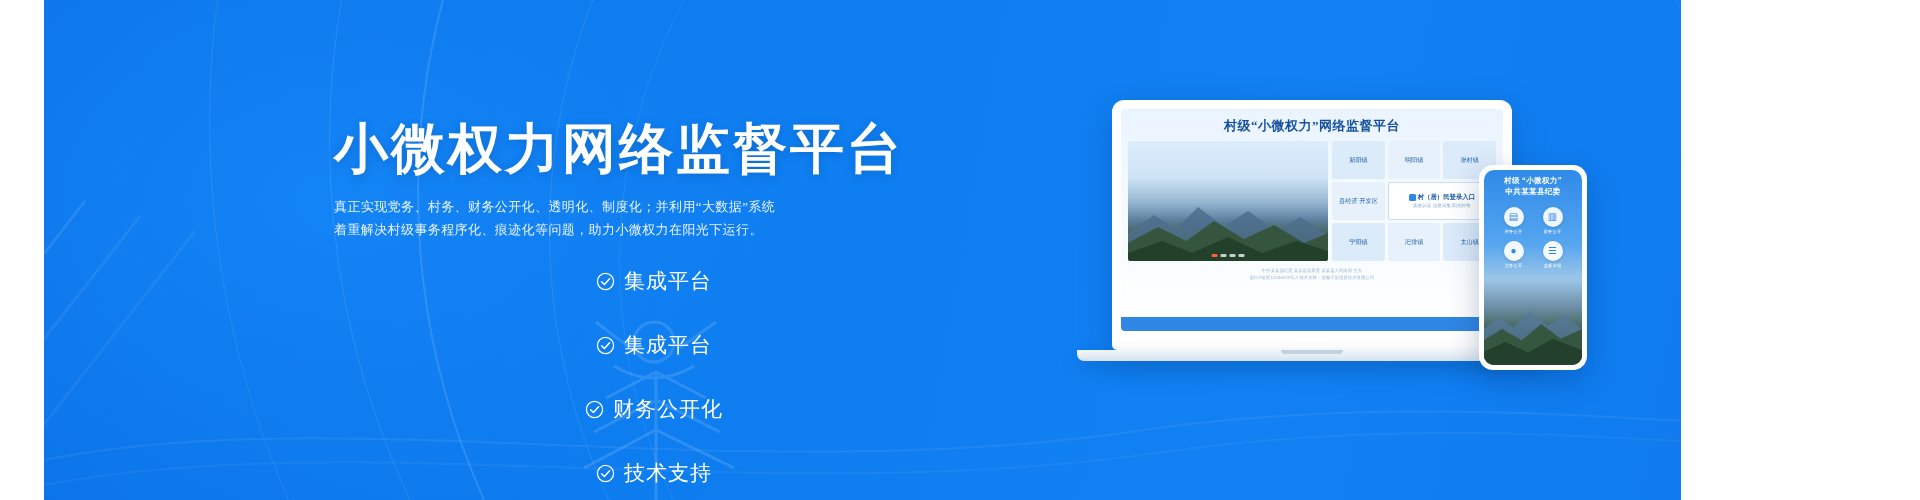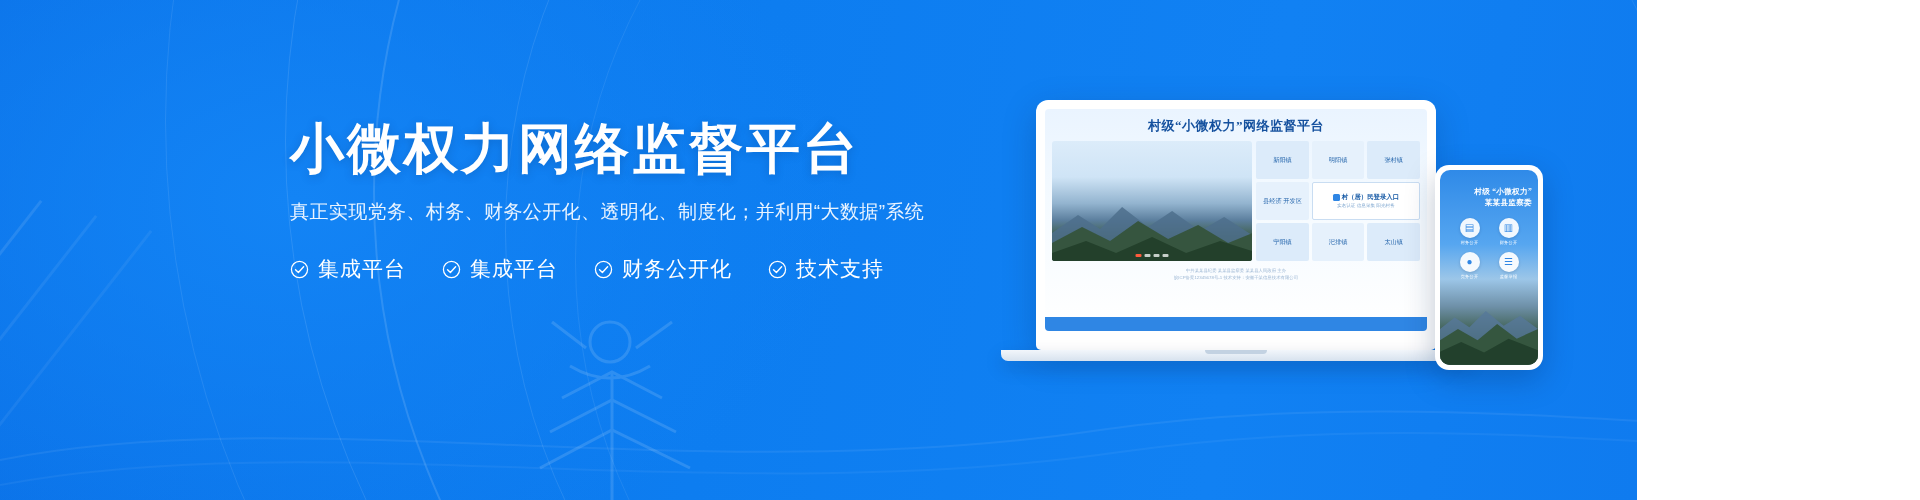--- a/index.html
+++ b/index.html
@@ -7,20 +7,21 @@
     padding: 0;
     background: #ffffff;
   }
   .banner {
     position: relative;
     width: 1637px;
     height: 500px;
     overflow: hidden;
     background: #0d7df0;
     font-family: "Liberation Sans", "DejaVu Sans", sans-serif;
+    margin-left: 44px;
   }
   
   .bg-grad {
     position: absolute; inset: 0;
     background:
       radial-gradient(ellipse 900px 600px at 18% 40%, #1384f5 0%, rgba(19,132,245,0) 62%),
       linear-gradient(100deg, #0b72e8 0%, #0d7df0 45%, #1181f3 75%, #0f7bef 100%);
   }
   .swoosh {
     position: absolute;
@@ -71,53 +72,55 @@
     font-size: 54px;
     font-weight: 700;
     letter-spacing: 3px;
     line-height: 1.12;
     margin: 0 0 18px 0;
     text-shadow: 0 2px 10px rgba(0,40,95,0.22);
     white-space: nowrap;
   }
   .desc {
     color: #eaf4ff;
-    font-size: 19px;
+    font-size: 13px;
     line-height: 1.72;
     margin: 0;
     letter-spacing: .4px;
     white-space: nowrap;
+    font-family: Liberation Serif, serif;
   }
   .desc div { white-space: nowrap; }
 
   .features {
     display: flex;
     align-items: center;
     margin-top: 26px;
     gap: 36px;
+    flex-direction: column;
   }
   .feature {
     display: flex;
     align-items: center;
     gap: 9px;
     color: #ffffff;
     font-size: 21px;
     letter-spacing: 1px;
     white-space: nowrap;
   }
   .tick {
     width: 19px; height: 19px;
     flex: 0 0 19px;
     display: inline-block;
   }
 
   
   .laptop {
     position: absolute;
-    left: 1036px;
+    left: 1068px;
     top: 100px;
   }
   .lid {
     width: 400px;
     height: 250px;
     background: #ffffff;
     border-radius: 12px 12px 5px 5px;
     padding: 9px 9px 0 9px;
     box-sizing: border-box;
     box-shadow: 0 10px 34px rgba(0,33,82,0.22);
@@ -241,27 +244,27 @@
     box-shadow: 0 10px 30px rgba(0,33,82,0.26);
   }
   .phone-screen {
     width: 100%; height: 100%;
     border-radius: 10px;
     overflow: hidden;
     position: relative;
     background: linear-gradient(#2f8ae8 0%, #56a6f0 38%, #9cc6e8 56%, #6e90a8 70%, #33543c 86%, #24402c 100%);
   }
   .phone-title {
-    text-align: right;
+    text-align: center;
     color: #ffffff;
     font-family: "Liberation Serif", "DejaVu Serif", serif;
     font-size: 7.6px;
     font-weight: 700;
     line-height: 1.45;
-    padding: 16px 6px 7px 6px;
+    padding: 5px 6px 7px 6px;
     letter-spacing: .3px;
   }
   .phone-apps {
     display: grid;
     grid-template-columns: 1fr 1fr;
     gap: 7px 12px;
     padding: 3px 16px 0 16px;
   }
   .app { display: flex; flex-direction: column; align-items: center; gap: 2px; }
   .app-ico {
@@ -307,20 +310,21 @@
       <path d="M86 48 L52 22"></path>
       <path d="M136 48 L172 22"></path>
     </g>
   </svg>
 
   <div class="copy">
     <h1 class="headline">小微权力网络监督平台</h1>
 
     <div class="desc">
       <div>真正实现党务、村务、财务公开化、透明化、制度化；并利用“大数据”系统</div>
+      <div>着重解决村级事务程序化、痕迹化等问题，助力小微权力在阳光下运行。</div>
     </div>
 
     <div class="features">
       <div class="feature">
         <svg class="tick" viewBox="0 0 24 24">
           <circle cx="12" cy="12" r="10.2" fill="none" stroke="#ffffff" stroke-width="1.6"></circle>
           <path d="M7 12.3 L10.6 15.8 L17.2 8.6" fill="none" stroke="#ffffff" stroke-width="1.8" stroke-linecap="round" stroke-linejoin="round"></path>
         </svg>
         <span>集成平台</span>
       </div>
@@ -408,21 +412,21 @@
   <div class="phone">
     <div class="phone-screen">
       <svg class="phone-mtn" viewBox="0 0 120 110" preserveAspectRatio="none">
         <path d="M0,66 L18,52 L36,64 L56,44 L78,62 L98,50 L120,66 L120,110 L0,110 Z" fill="#56789a" opacity=".8"></path>
         <path d="M0,80 L22,66 L46,80 L70,60 L94,78 L120,66 L120,110 L0,110 Z" fill="#35563f"></path>
         <path d="M0,94 L26,82 L54,95 L84,78 L120,92 L120,110 L0,110 Z" fill="#22402c"></path>
       </svg>
 
       <div class="phone-title">
         <div>村级 “小微权力”</div>
-        <div>某某县监察委</div>
+        <div>中共某某县纪委</div>
       </div>
 
       <div class="phone-apps">
         <div class="app">
           <span class="app-ico">▤</span>
           <span class="app-lbl">村务公开</span>
         </div>
         <div class="app">
           <span class="app-ico">▥</span>
           <span class="app-lbl">财务公开</span>

